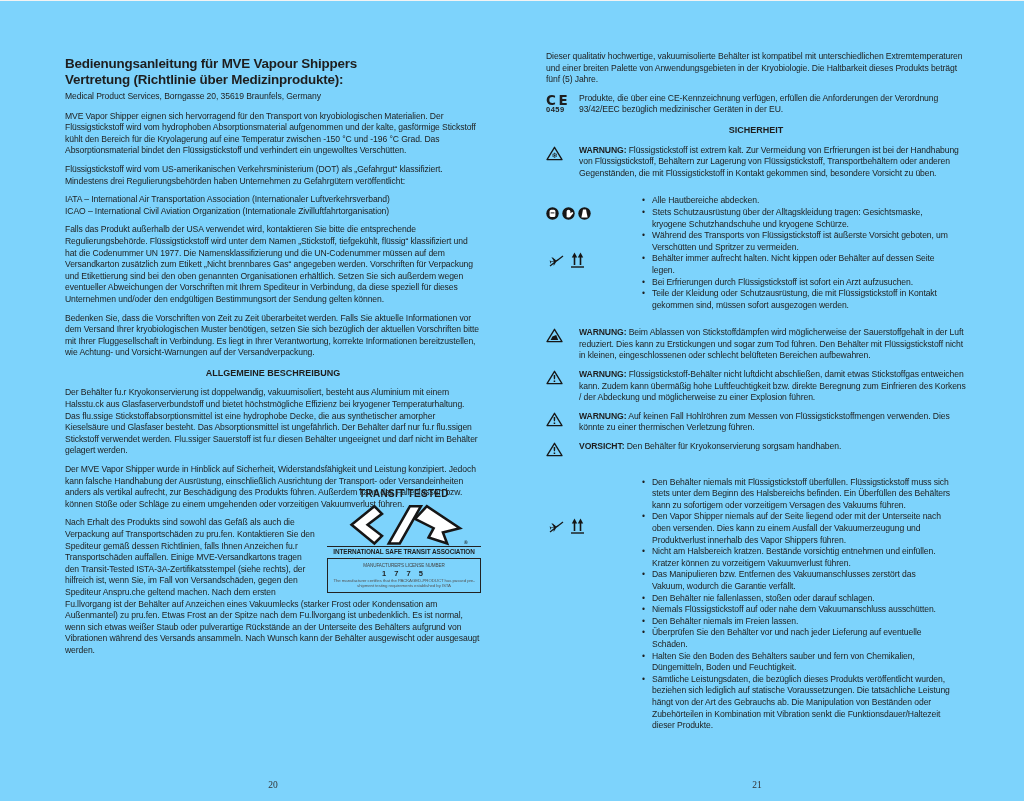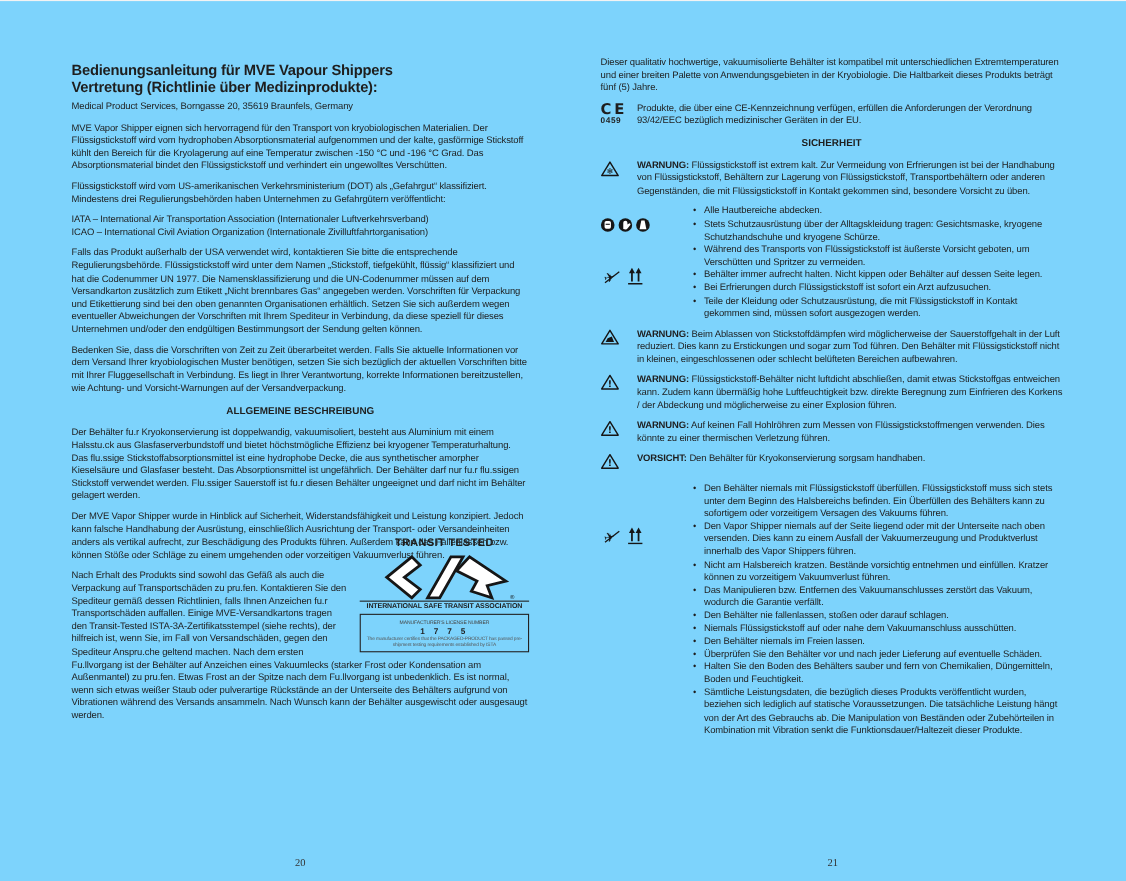--- a/index.html
+++ b/index.html
@@ -38,21 +38,21 @@
   .ce-text{flex:1;}
 
   
   .warn{display:flex;margin:0 0 7px 0;}
   .warn .gutter{width:33px;flex:none;padding-top:1px;}
   .warn .body{flex:1;}
   .wlabel{font-weight:bold;}
 
   
   .bwrap{position:relative;margin:0 0 7px 0;padding-left:79px;}
-  .bwrap ul{list-style:none;margin:4px;padding:0;}
+  .bwrap ul{list-style:none;margin:16px;padding:0;}
   .bwrap li{position:relative;padding-left:11px;}
   .bwrap li::before{content:"\2022";position:absolute;left:1px;top:0;}
   .ppe-cluster{position:absolute;left:0;top:12px;display:flex;gap:3px;}
   .cluster{position:absolute;display:flex;gap:5px;align-items:flex-end;}
   .wb-plane{left:2px;top:57px;}
   .cb-plane{left:2px;top:41px;}
 
   svg text{font-family:"DejaVu Sans",sans-serif;}
 </style>
 </head>

